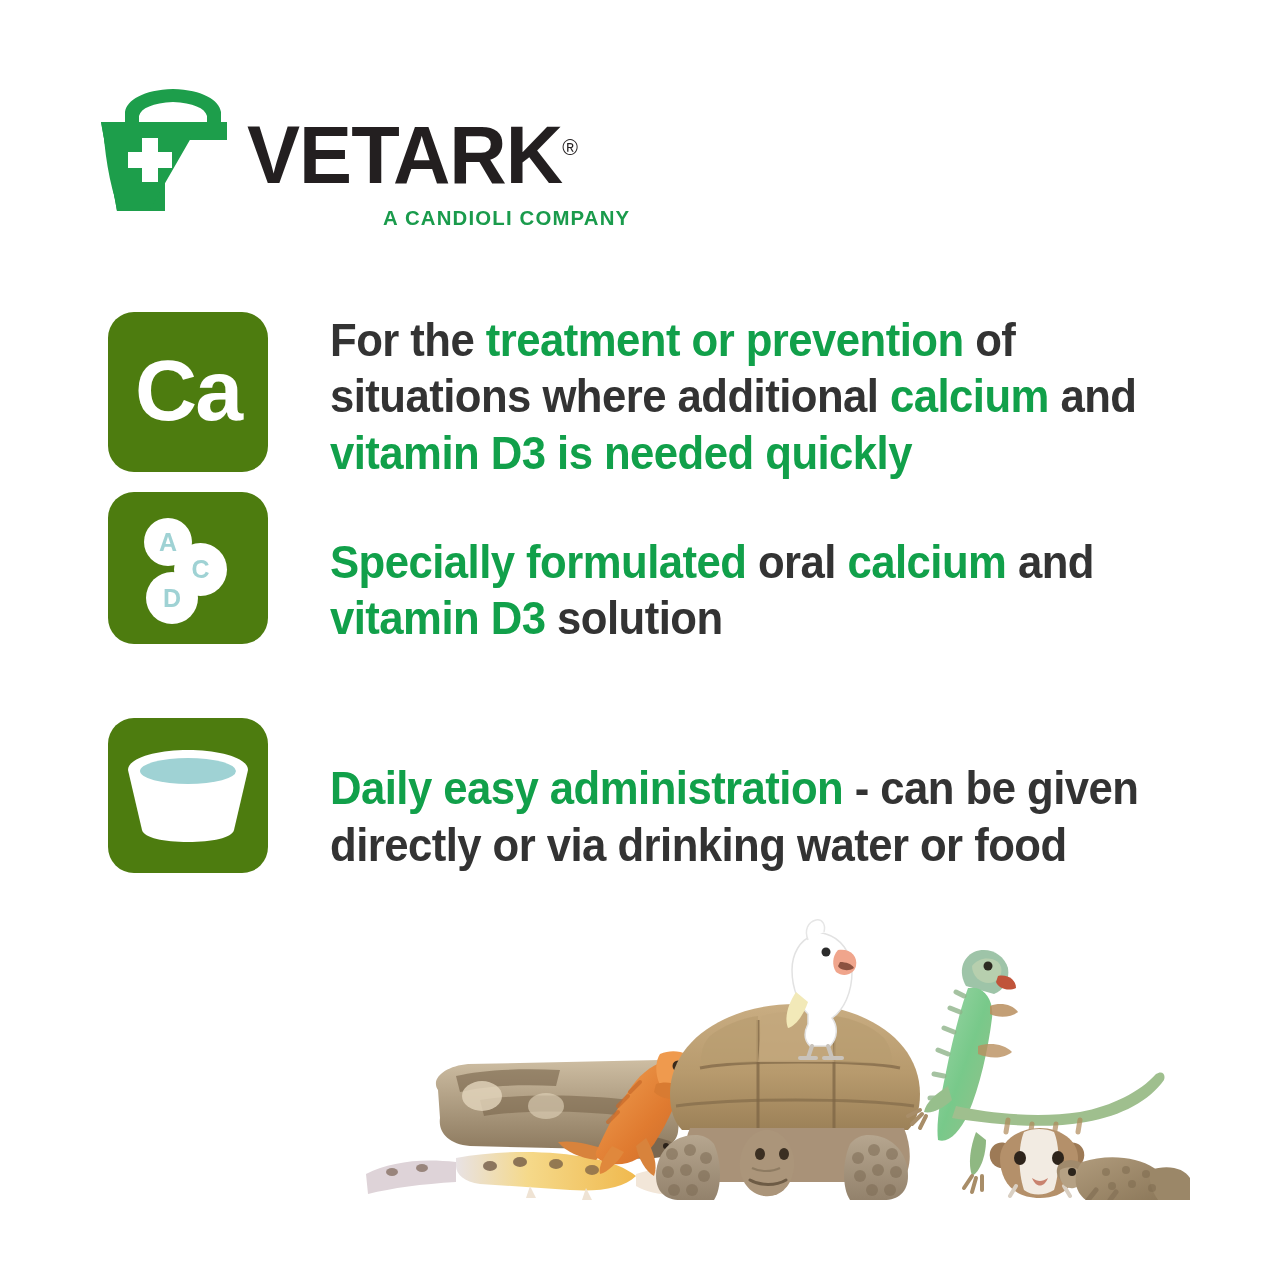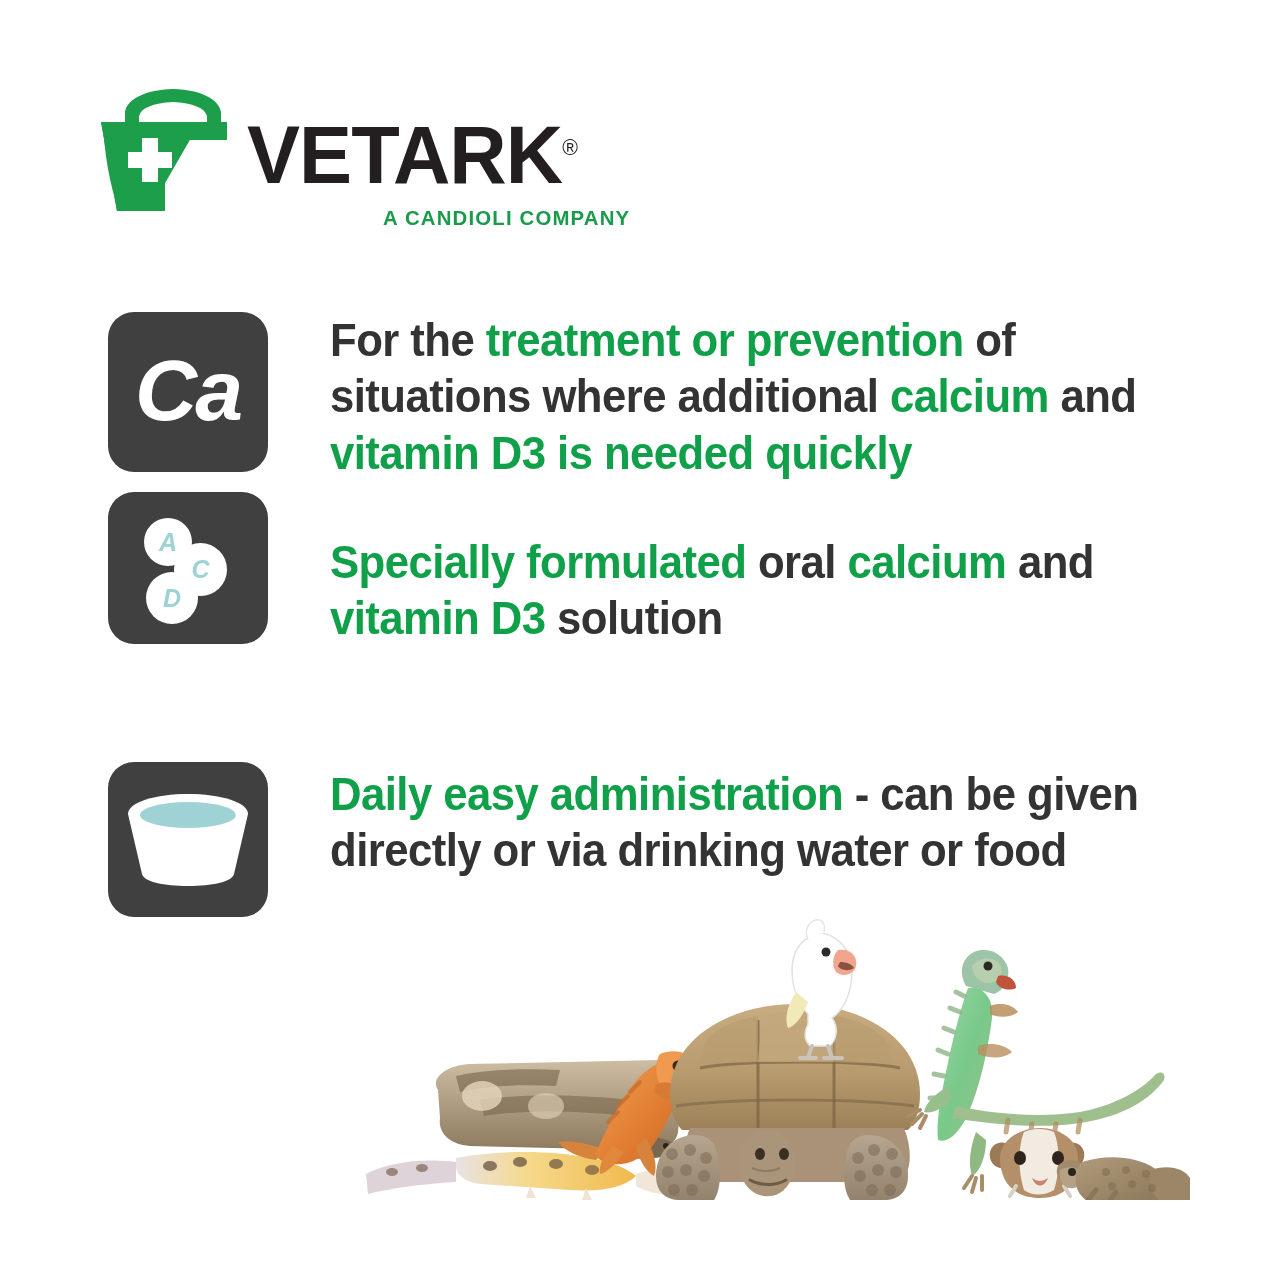--- a/index.html
+++ b/index.html
@@ -68,31 +68,30 @@
   
   .feature-row {
     position: absolute;
     left: 108px;
     width: 1110px;
     display: flex;
     align-items: flex-start;
   }
   #feature-row-1 { top: 312px; }
   #feature-row-2 { top: 492px; }
-  #feature-row-3 { top: 762px; }
+  #feature-row-3 { top: 718px; align-items: flex-end; }
 
   .feature-icon {
     flex: 0 0 auto;
     width: 160px;
     height: 160px;
     border-radius: 26px;
-    background: #404040;
+    background: #4d7c0f;
     position: relative;
     overflow: hidden;
-    font-style: italic;
   }
   #feature-row-2 .feature-icon { height: 152px; }
   #feature-row-3 .feature-icon { height: 155px; }
 
   .feature-text {
     flex: 1 1 auto;
     margin-left: 62px;
     font-family: "Liberation Sans", sans-serif;
     font-weight: bold;
     font-size: 47px;

